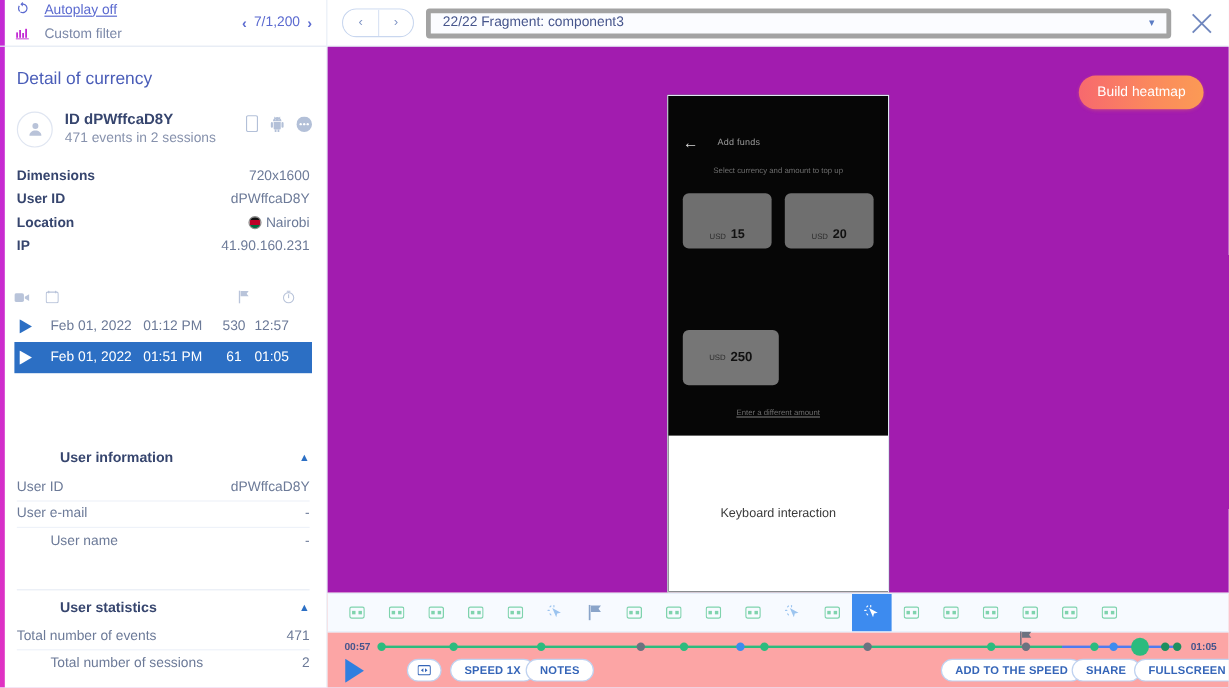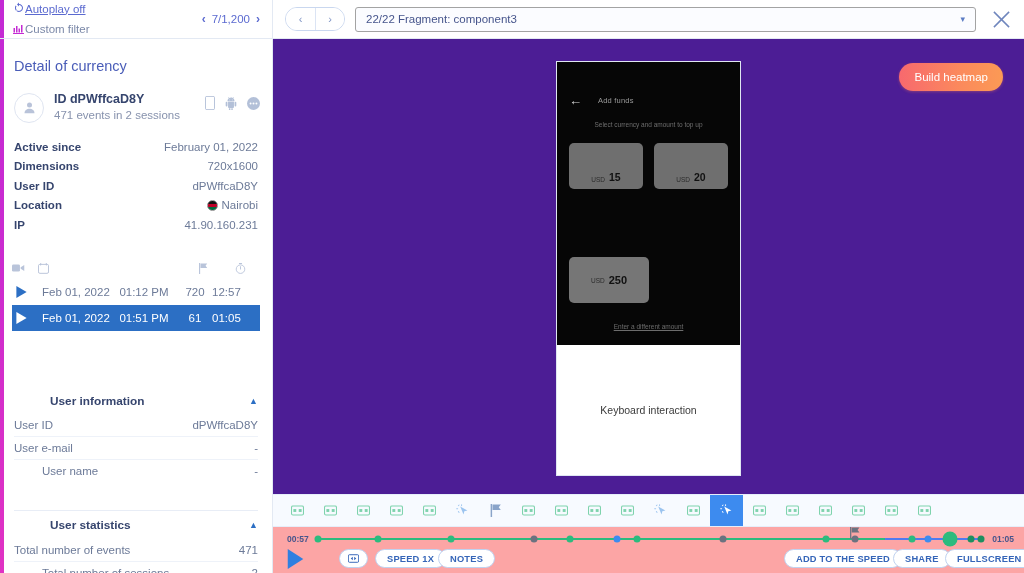--- a/index.html
+++ b/index.html
@@ -25,21 +25,21 @@
     background: linear-gradient(180deg,#c32ad4 0%, #c92bd0 40%, #e032c3 100%);
   }
   .sb-top {
     height: 39px;
     border-bottom: 1px solid #e3e9f3;
     display: flex; align-items: center;
     padding-left: 13px; padding-right: 10px;
     position: relative;
   }
   .sb-top-left { display:flex; flex-direction: column; gap: 2px; }
-  .sb-row { display: flex; align-items: center; gap: 0; }
+  .sb-row { display: flex; align-items: center; gap: 12px; }
   .autoplay-link {
     color: #5b6ad0; font-size: 11.5px; text-decoration: underline; cursor: pointer;
     line-height: 13px;
   }
   .customfilter-label {
     color: #7b88a8; font-size: 11.5px; line-height: 13px;
   }
   .pager {
     position:absolute; right: 12px; top: 50%; transform: translateY(-50%);
     display:flex; align-items:center; gap:6px;
@@ -126,36 +126,36 @@
   .navpill {
     display:flex; border:1px solid #c9d7ef; border-radius: 14px; overflow:hidden;
     height: 24px; flex: 0 0 auto;
   }
   .navpill button {
     width: 29px; height: 22px; border:none; background:#fff; color:#7e93c4;
     font-size: 11px; cursor:pointer; font-family:"Liberation Sans",sans-serif;
   }
   .navpill button + button { border-left:1px solid #dbe4f4; }
   .fragsel {
-    flex:1; height: 25px; border:1px solid #a3a3a3; border-radius:3px;
+    flex:1; height: 25px; border:4px solid #a3a3a3; border-radius:3px;
     background:#fbfcff; display:flex; align-items:center;
     padding: 0 10px; position: relative; cursor:pointer;
   }
   .fragsel-txt { color:#46558c; font-size:11.5px; }
   .fragsel-arrow { position:absolute; right:10px; color:#5b7cc4; font-size:9px;}
   .closebtn {
     width: 30px; height: 30px; display:flex;align-items:center;justify-content:center;
     cursor:pointer; flex: 0 0 30px;
   }
   .closebtn svg { stroke:#6f86bd; }
 
   .stage {
     position:absolute; left:0; right:0; top:39px; bottom:79px;
-    background:#4c1d95;
-    display:flex; align-items:flex-start; justify-content:center;
+    background:#a21caf;
+    display:flex; align-items:flex-end; justify-content:center;
     padding-top: 22px;
   }
   .heatbtn {
     position:absolute; right: 21px; top: 24px;
     background: linear-gradient(90deg,#f7696e 0%, #fb8a5c 60%, #fb9a55 100%);
     color:#fff; font-size:11.5px; border:none; border-radius: 14px;
     padding: 8px 15px; cursor:pointer; font-family:"Liberation Sans",sans-serif;
     box-shadow: 0 1px 3px rgba(240,120,90,.35);
   }
 
@@ -313,24 +313,20 @@
               <circle cx="5.5" cy="10" r="1.5" fill="#fff"></circle>
               <circle cx="10" cy="10" r="1.5" fill="#fff"></circle>
               <circle cx="14.5" cy="10" r="1.5" fill="#fff"></circle>
             </svg>
         </span>
       </div>
     </div>
 
     <div class="kv-table">
       <div class="kv-row">
-        <span class="kv-k">Active since</span>
-        <span class="kv-v">February 01, 2022</span>
-      </div>
-      <div class="kv-row">
         <span class="kv-k">Dimensions</span>
         <span class="kv-v">720x1600</span>
       </div>
       <div class="kv-row">
         <span class="kv-k">User ID</span>
         <span class="kv-v">dPWffcaD8Y</span>
       </div>
       <div class="kv-row">
         <span class="kv-k">Location</span>
         <span class="kv-v">
@@ -378,21 +374,21 @@
         <span class="play">
             <svg width="11" height="12" viewBox="0 0 12 14">
               <path d="M0 0l12 7-12 7z"></path>
             </svg>
           </span>
         <span class="date">
           <span>Feb 01, 2022</span>
           &nbsp;
           <span>01:12 PM</span>
         </span>
-        <span class="flagcount">720</span>
+        <span class="flagcount">530</span>
         <span class="dur">12:57</span>
       </div>
       <div class="sess-row selected">
         <span class="play">
             <svg width="11" height="12" viewBox="0 0 12 14">
               <path d="M0 0l12 7-12 7z"></path>
             </svg>
           </span>
         <span class="date">
           <span>Feb 01, 2022</span>

